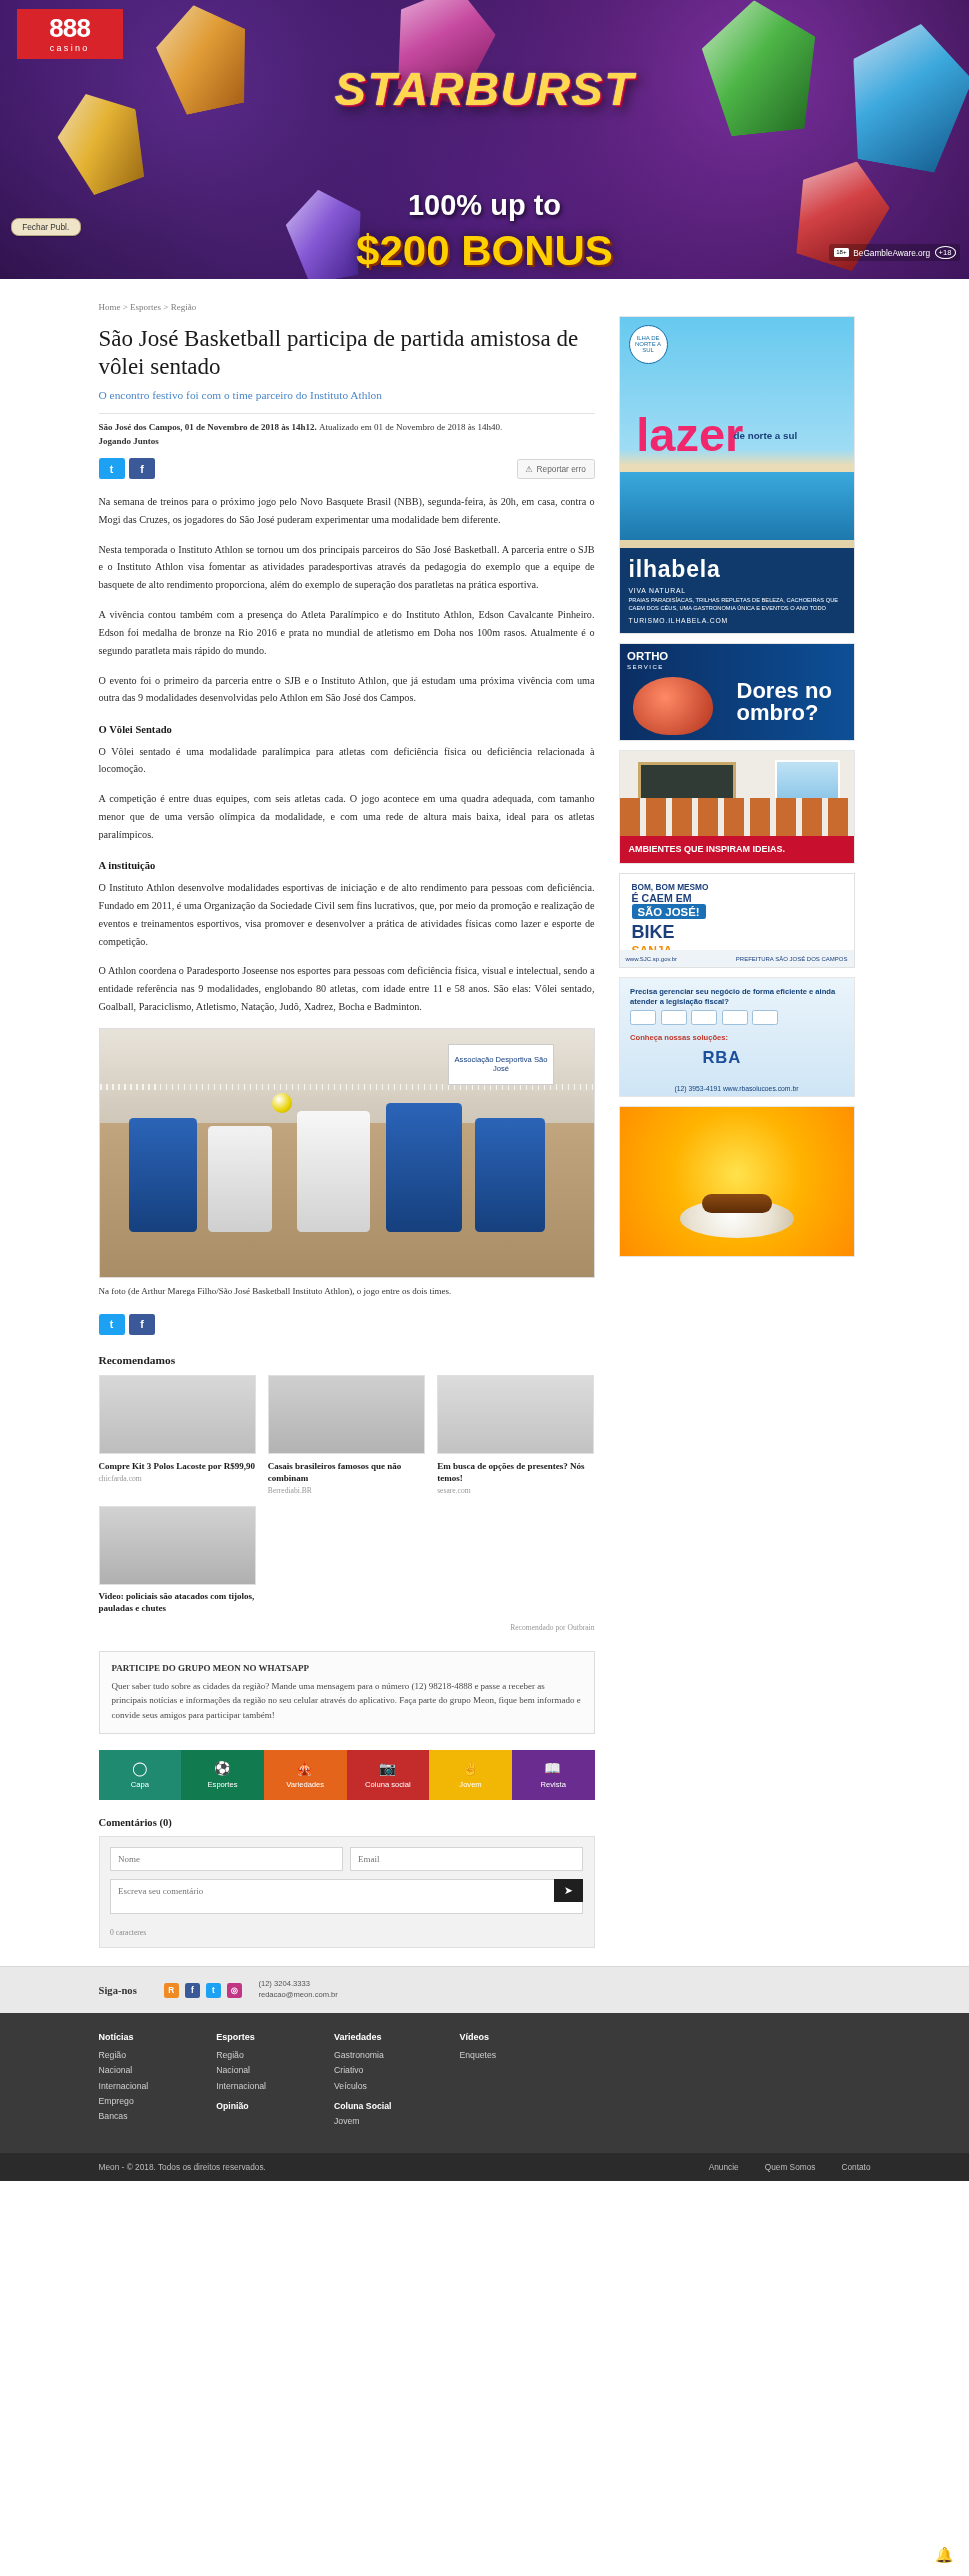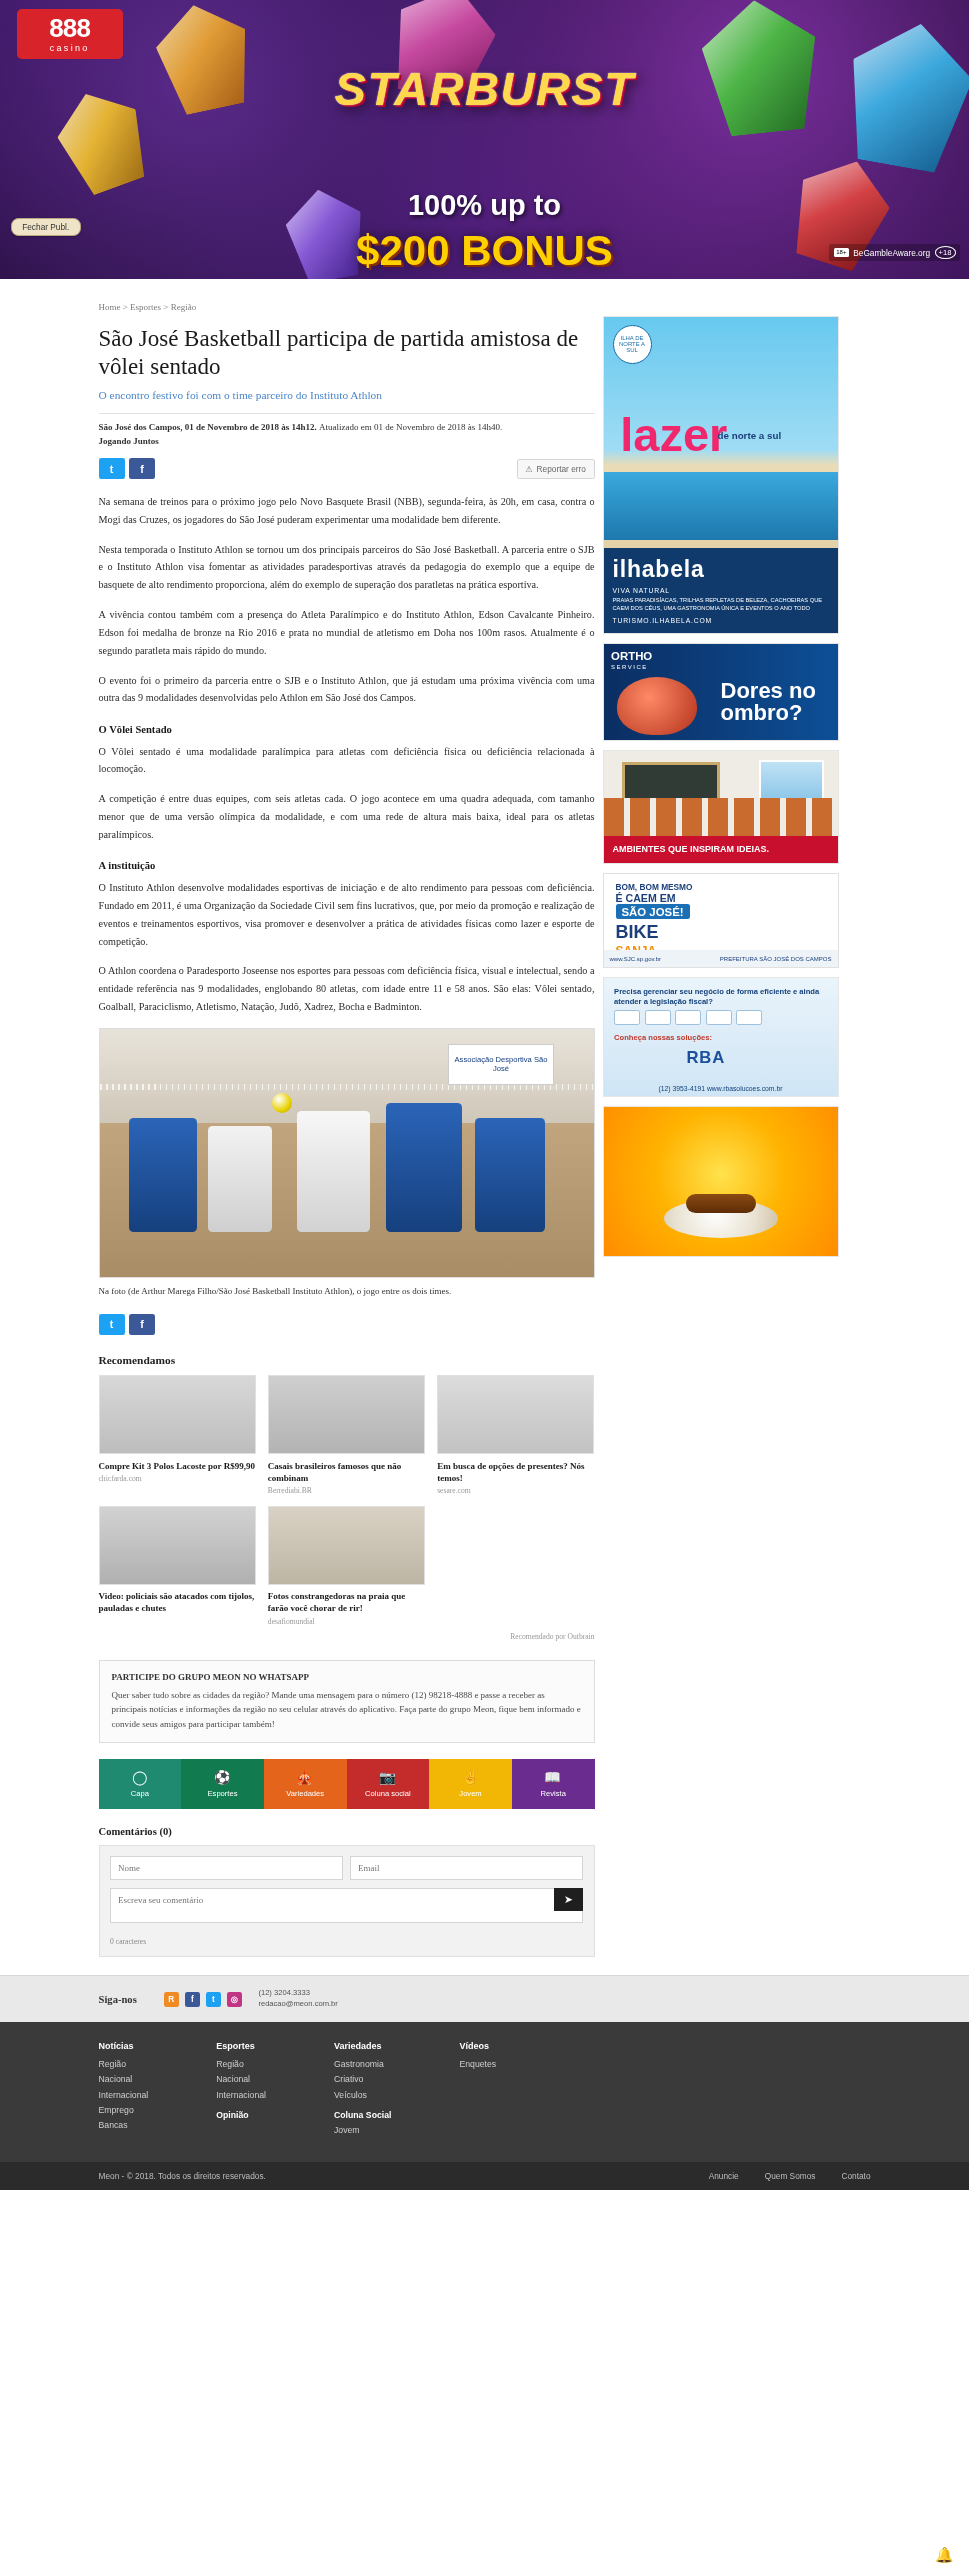--- a/index.html
+++ b/index.html
@@ -35,21 +35,21 @@
   .gem.g3{left:394px;top:-15px;background:linear-gradient(135deg,#ffd2ef,#d44fa5 45%,#7b1257);width:98px;height:114px;transform:rotate(15deg);}
   .gem.g4{left:704px;top:0px;background:linear-gradient(135deg,#d7ffd0,#49c43e 45%,#166b14);width:114px;height:133px;transform:rotate(-6deg);}
   .gem.g5{left:848px;top:23px;background:linear-gradient(135deg,#d9f4ff,#39b7e8 45%,#0c5f8e);width:121px;height:144px;transform:rotate(10deg);}
   .gem.g6{left:61px;top:91px;background:linear-gradient(135deg,#fff0c0,#f5c32c 45%,#9c6a05);width:83px;height:98px;transform:rotate(-20deg);}
   .gem.g7{left:795px;top:159px;background:linear-gradient(135deg,#ffd6d6,#e0453f 45%,#84130f);width:91px;height:106px;transform:rotate(18deg);}
   .gem.g8{left:288px;top:189px;background:linear-gradient(135deg,#e3d4ff,#8d5fe0 45%,#3d1b87);width:76px;height:91px;transform:rotate(-10deg);}
 
   .logo888 {
     position:absolute;left:16.7px;top:9px;
     background:#d8232a;color:#fff;
-    width:106px;height:50px;border-radius:5px;
+    width:106px;height:50px;border-radius:0;
     display:flex;flex-direction:column;align-items:center;justify-content:center;
     font-family:"Liberation Sans", sans-serif;
   }
   .logo888 .big{font-size:26px;font-weight:bold;letter-spacing:-0.8px;line-height:1;}
   .logo888 .small{font-size:9px;letter-spacing:2.3px;margin-top:1.5px;}
 
   .starburst-title {
     position:absolute;left:0;right:0;top:61px;text-align:center;
     font-family:"Liberation Sans", sans-serif;
     font-size:47px;font-weight:bold;font-style:italic;
@@ -92,21 +92,21 @@
 
   
   .page { width:969px; background:#fff; }
   .container { width:772px; margin:0 auto; padding-top:9px; }
 
   .breadcrumb {
     font-size:9px;color:#7d7d7d;padding:13.6px 0 4.5px 0;
     font-family:"Liberation Serif", serif;
   }
 
-  .layout { display:flex; gap:8px; align-items:flex-start; }
+  .layout { display:flex; gap:24px; align-items:flex-start; }
   .content { width:496px; }
   .rail { width:236px; }
 
   h1.title {
     font-size:23px;line-height:1.22;font-weight:normal;
     margin:9px 0 7.6px 0;color:#1a1a1a;
     font-family:"Liberation Serif", serif;
   }
   .subtitle {
     color:#4a86c8;font-size:11.4px;margin:0 0 12px 0;
@@ -350,25 +350,20 @@
           <div class="rec-item">
             <div class="thumb" style="background:linear-gradient(#dcdcdc,#c2c2c2)"></div>
             <div class="rtitle">Em busca de opções de presentes? Nós temos!</div>
             <div class="rsrc">sesare.com</div>
           </div>
           <div class="rec-item">
             <div class="thumb" style="background:linear-gradient(#d2d2d2,#b0b0b0)"></div>
             <div class="rtitle">Video: policiais são atacados com tijolos, pauladas e chutes</div>
             <div class="rsrc"></div>
           </div>
-          <div class="rec-item">
-            <div class="thumb" style="background:linear-gradient(#d9d2c4,#bdb5a4)"></div>
-            <div class="rtitle">Fotos constrangedoras na praia que farão você chorar de rir!</div>
-            <div class="rsrc">desafiomundial</div>
-          </div>
         </div>
         <div class="outbrain">Recomendado por Outbrain</div>
 
         <div class="whats-box">
           <h3>PARTICIPE DO GRUPO MEON NO WHATSAPP</h3>
           <p>Quer saber tudo sobre as cidades da região? Mande uma mensagem para o número (12) 98218-4888 e passe a receber as principais notícias e informações da região no seu celular através do aplicativo. Faça parte do grupo Meon, fique bem informado e convide seus amigos para participar também!</p>
         </div>
 
         <div class="cat-bar">
           <div class="cat" style="background:#1f8a70">

